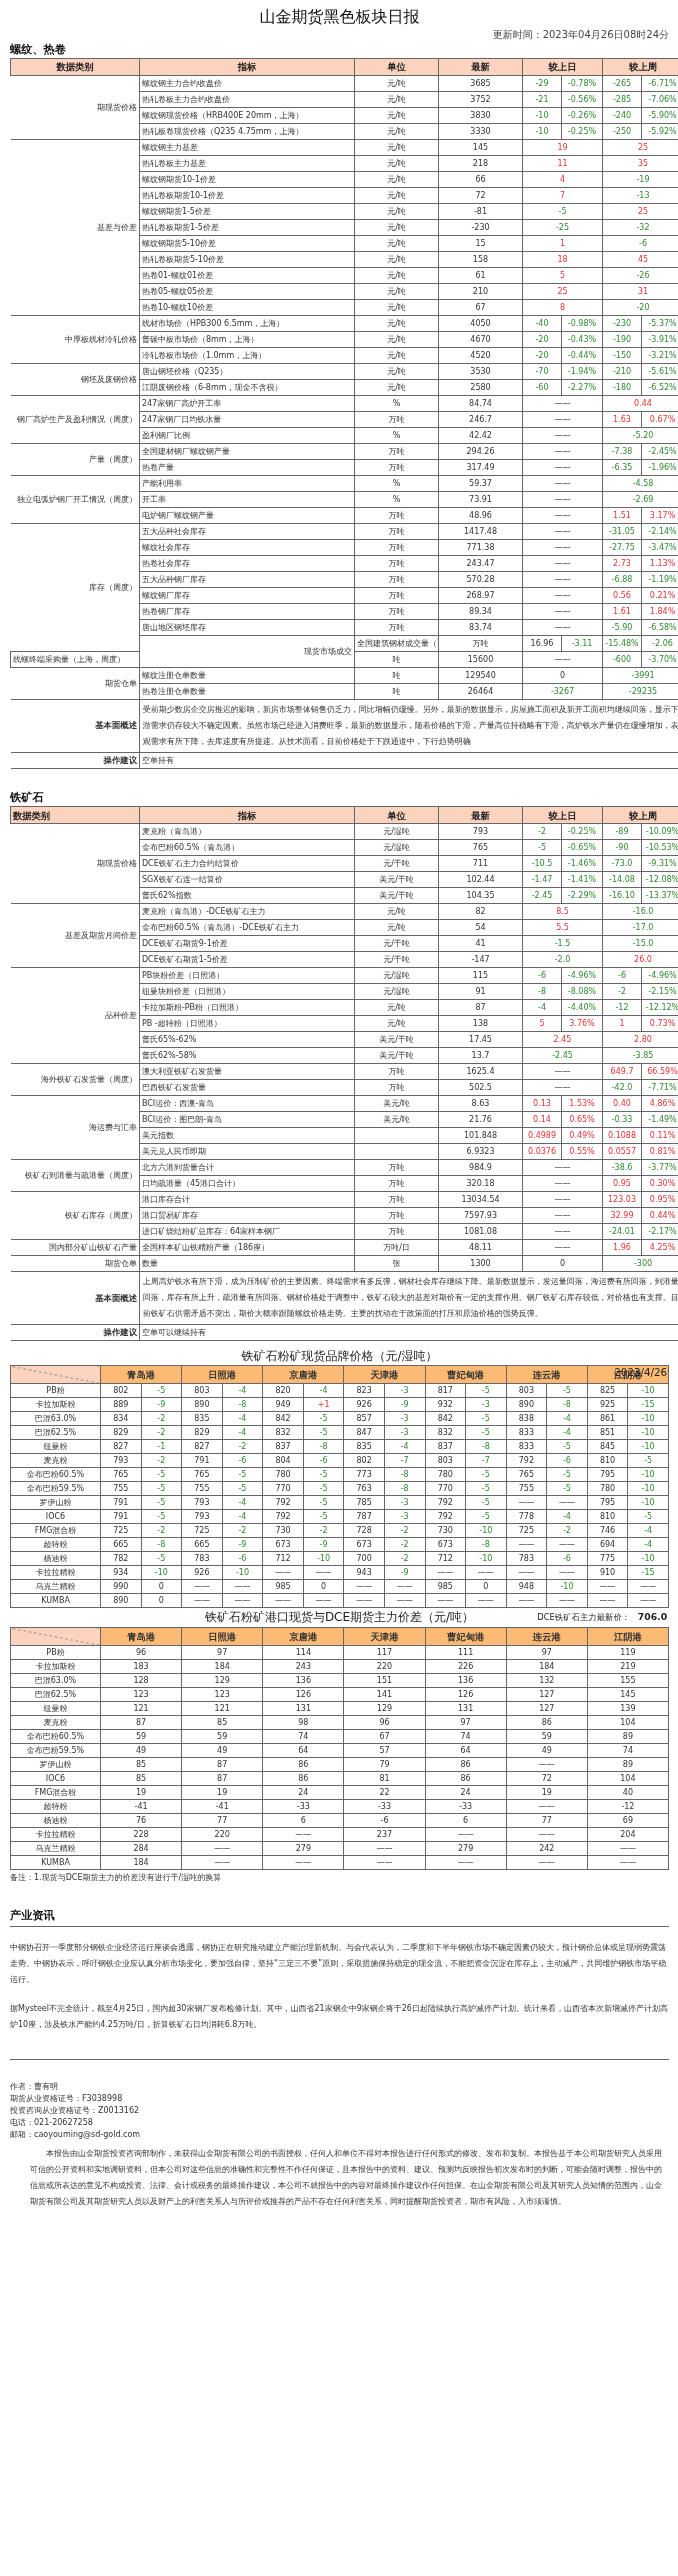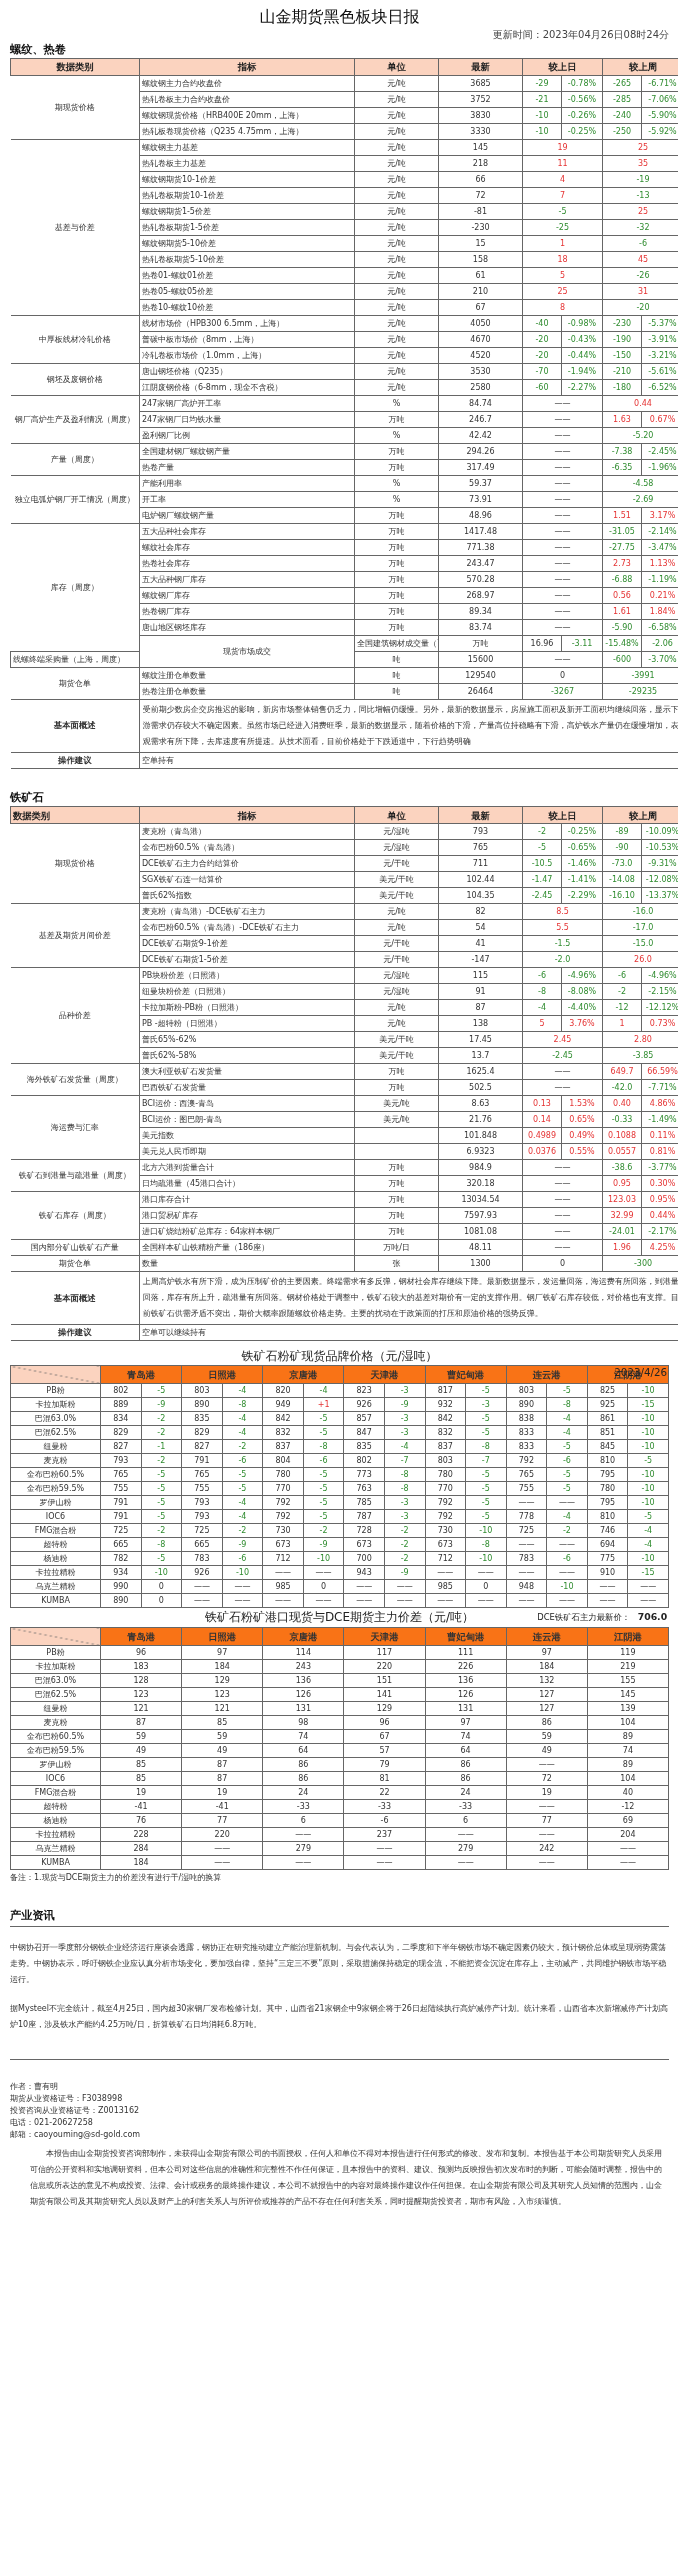--- a/index.html
+++ b/index.html
@@ -4,35 +4,35 @@
 <style>
   html,body{margin:0;padding:0;background:#fff;}
   body{width:679px;font-family:"DejaVu Sans","Liberation Sans",sans-serif;color:#333;font-size:8.4px;}
   .wrap{padding:0 10px;}
   h1.title{font-size:16px;font-weight:normal;text-align:center;margin:0;padding-top:5.6px;height:22.4px;line-height:22.4px;color:#111;}
   .update{text-align:right;font-size:10px;color:#444;height:13px;line-height:13px;}
   h2.sec{font-size:11.2px;font-weight:bold;margin:0;height:17px;line-height:17px;color:#111;}
   table.t{border-collapse:collapse;width:100%;table-layout:fixed;}
   table.t td,table.t th{border:0.9px solid #666;height:15px;padding:0 1.9px;font-size:8px;line-height:15px;white-space:nowrap;overflow:hidden;}
   table.t th{background:#fbd3bf;font-weight:bold;color:#222;font-size:9.3px;text-align:center;height:16px;}
-  table.t td.cat{border-left:none;text-align:center;margin-left:29px;}
+  table.t td.cat{border-left:none;text-align:right;margin-left:29px;}
   table.t td.c{text-align:center;}
   table.t td.l{text-align:left;}
   table.t td.bold{font-weight:bold;font-size:8.4px;}
   table.t td.para{white-space:normal;line-height:16px;padding:1.9px 2.8px;}
   .up{color:#e53333;}
   .dn{color:#2e8b2e;}
   .gap{height:20.5px;}
   .brand-title{font-size:12px;text-align:center;position:relative;height:18.7px;line-height:18.7px;color:#222;}
   .brand-title .date{position:absolute;right:1.9px;top:16px;font-size:10.3px;margin-left:30px;}
   .brand-title .dce{position:absolute;right:1.9px;top:0;font-size:8.4px;}
   .brand-title .dce b{font-size:9.3px;margin-left:7.5px;}
   table.b{border-collapse:collapse;width:100%;table-layout:fixed;}
   table.b td,table.b th{border:0.9px solid #666;height:13px;font-size:8px;line-height:13px;text-align:center;padding:0;}
-  table.b th{background:#f97316;font-weight:bold;font-size:9.3px;height:17px;}
+  table.b th{background:#fdba74;font-weight:bold;font-size:9.3px;height:17px;}
   table.b th.diag{background:linear-gradient(to top right,#fbd3bf 49%,#666 50%,#fbd3bf 51%);}
   .note{font-size:8px;height:15px;line-height:15px;color:#333;}
   .news-h{font-size:11.2px;font-weight:bold;color:#111;margin-top:22.4px;height:17px;line-height:17px;border-bottom:0.9px solid #666;padding-bottom:1.9px;}
   .news p{font-size:8px;line-height:16px;margin:13px 0 0 0;color:#333;}
   .rule{border-top:0.9px solid #666;margin-top:26px;}
   .author{margin-top:20.5px;font-size:8px;line-height:12px;color:#333;}
   .disc-h{color:#e00;font-size:11.2px;font-weight:bold;margin-top:15px;height:17px;line-height:17px;}
   .disc{font-size:8px;line-height:16px;text-indent:2em;margin-top:5.6px;color:#333;margin-left:20px;}
 </style>
 </head>

